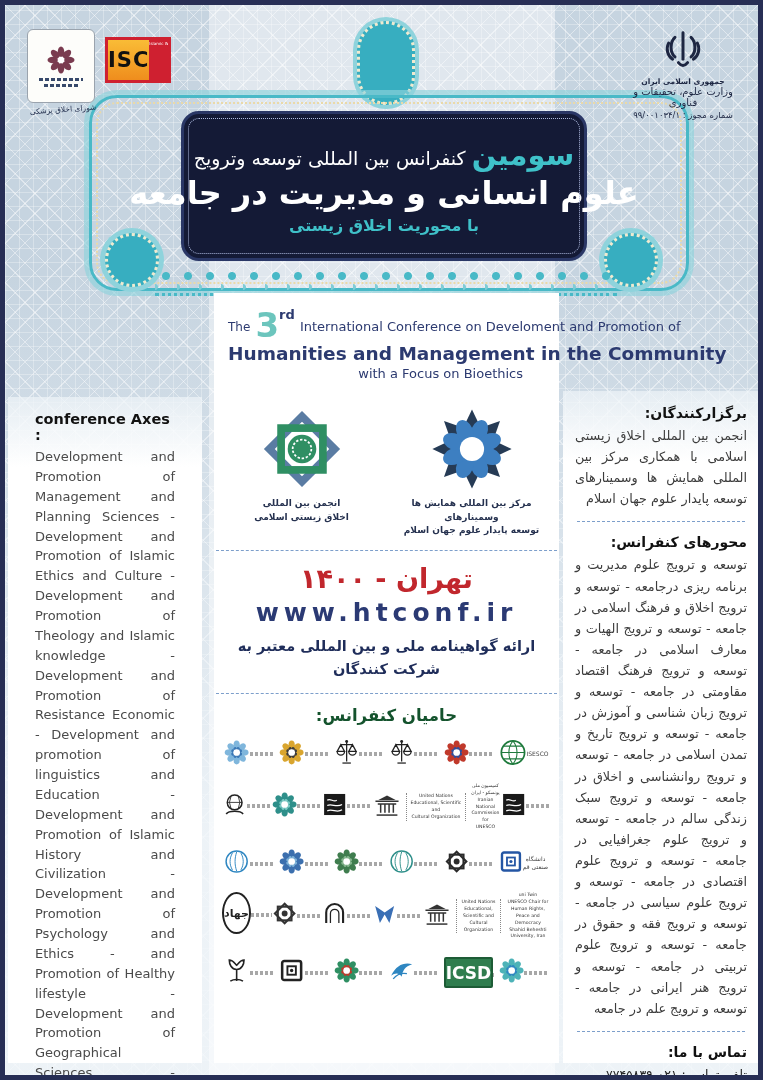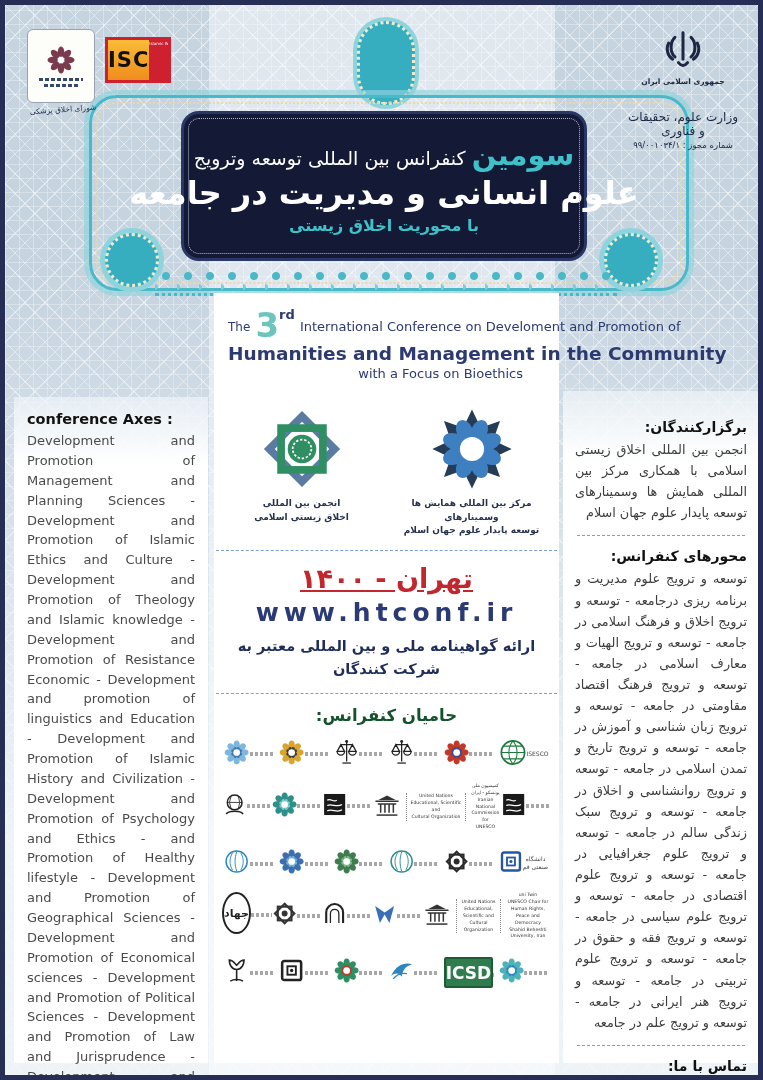--- a/index.html
+++ b/index.html
@@ -18,43 +18,43 @@
   
   .univ-box{position:absolute;left:22px;top:24px;width:66px;height:72px;background:#fdfdfa;border:1px solid #9aa3ad;border-radius:6px;display:flex;flex-direction:column;align-items:center;justify-content:center;gap:3px;}
   .univ-squig{width:44px;height:3px;background:repeating-linear-gradient(90deg,#37496b 0 4px,transparent 4px 6px);}
   .univ-caption{position:absolute;left:8px;top:100px;width:100px;font-size:7.5px;color:#25314f;transform:rotate(-4deg);text-align:center;}
   .isc-box{position:absolute;left:100px;top:32px;width:66px;height:46px;border:3px solid #cf2030;background:linear-gradient(180deg,#f9bc36,#ef8d1d);display:flex;flex-direction:row;box-sizing:border-box;}
   .isc-label{flex:1;display:flex;align-items:center;justify-content:center;font-size:21px;font-weight:bold;color:#111;letter-spacing:1px;}
   .isc-strip{background:#cf2030;color:#fff;font-size:4px;text-align:center;line-height:7px;white-space:nowrap;overflow:hidden;}
   .emblem-wrap{position:absolute;right:16px;top:22px;width:118px;text-align:center;color:#1d2642;}
   .emblem-wrap svg{width:46px;height:46px;}
   .emb-l1{font-size:7.5px;font-weight:bold;}
-  .emb-l2{font-size:12px;margin-top:24px;}
+  .emb-l2{font-size:10px;}
   .emb-l3{font-size:8.5px;margin-top:2px;}
 
   
   .med-frame{position:absolute;left:84px;top:90px;width:594px;height:190px;border:3px solid #49b9c7;border-radius:28px;box-shadow:0 0 0 5px rgba(143,211,220,.65);outline:2px dotted #ead9a8;outline-offset:-9px;}
   .med-crest{position:absolute;left:352px;top:16px;width:58px;height:84px;background:#37aec0;border-radius:29px;border:3px dotted #f0ead0;box-shadow:0 0 0 4px #8fd3dc;box-sizing:border-box;}
   .med-knob{position:absolute;width:54px;height:54px;border-radius:50%;background:#37aec0;border:3px dotted #f0ead0;box-shadow:0 0 0 5px #8fd3dc;box-sizing:border-box;}
   .med-knob.left{left:100px;top:228px;}
   .med-knob.right{right:100px;top:228px;}
   .med-band{position:absolute;left:150px;top:262px;width:462px;height:26px;
     background-image:radial-gradient(circle 3.5px at 11px 9px,#49b9c7 3.5px,transparent 4.5px),radial-gradient(circle 2.5px at 0px 20px,#7fccd6 2.5px,transparent 3.5px);
     background-size:22px 26px;border-bottom:3px dotted #49b9c7;}
   .banner{position:absolute;left:176px;top:106px;width:406px;height:150px;background:#141a36;border-radius:18px;border:3px solid #2a3766;box-sizing:border-box;outline:1.5px dotted #aebadf;outline-offset:-8px;display:flex;flex-direction:column;align-items:center;justify-content:center;}
   .b-line1{color:#fff;font-size:19px;white-space:nowrap;}
   .b-line1 .hl{color:#3fc1c9;font-size:29px;font-weight:bold;}
   .b-line2{color:#fff;font-size:32px;font-weight:bold;margin-top:2px;white-space:nowrap;}
   .b-line3{color:#3fc1c9;font-size:16px;font-weight:bold;margin-top:4px;}
 
   
   .panel{position:absolute;bottom:12px;box-sizing:border-box;background:linear-gradient(180deg,rgba(238,244,248,.7),#fff 70px);}
-  .panel-left{left:9px;top:392px;width:194px;padding:14px 13px;}
+  .panel-left{left:3px;top:392px;width:194px;padding:14px 27px;}
   .panel-center{left:209px;top:288px;width:345px;background:#fff;padding:0;}
-  .panel-right{left:558px;top:386px;width:196px;padding:28px 12px;}
+  .panel-right{left:558px;top:386px;width:196px;padding:14px 12px;}
   .h-en{font-size:14.5px;font-weight:bold;color:#111;margin-bottom:4px;}
   .body-en{font-size:13px;color:#4a4a4a;text-align:justify;line-height:1.53;}
   .h-fa{font-size:14px;font-weight:bold;color:#111;margin-bottom:4px;}
   .body-fa{font-size:12.8px;color:#3c3c3c;text-align:justify;line-height:1.65;}
   .dashes{border-top:1.6px dashed #7d9fcb;margin:12px 2px;}
 
   
   .eng-title{padding:14px 14px 0;color:#2c3a70;}
   .et-l1{white-space:nowrap;}
   .et-the{font-size:12px;vertical-align:6px;}
@@ -63,21 +63,21 @@
   .et-rest{font-size:13px;vertical-align:6px;}
   .et-l2{font-size:18.5px;font-weight:bold;margin-top:1px;text-align:center;white-space:nowrap;}
   .et-l3{font-size:13px;text-align:right;padding-right:22px;margin-top:2px;}
 
   
   .org-logos{display:flex;justify-content:center;gap:32px;margin-top:24px;}
   .org-logo{width:138px;text-align:center;}
   .org-logo svg{width:88px;height:88px;}
   .org-cap{font-size:9px;font-weight:bold;color:#25314f;line-height:1.5;}
 
-  .city{font-size:27px;font-weight:bold;color:#c1272d;text-align:center;margin-top:0;text-decoration:underline;}
+  .city{font-size:27px;font-weight:bold;color:#c1272d;text-align:center;margin-top:0;}
   .site{font-size:25px;font-weight:bold;color:#2b3a74;text-align:center;letter-spacing:5px;margin-top:4px;}
   .cert{font-size:14.5px;font-weight:bold;color:#1f2d5a;text-align:center;line-height:1.6;margin-top:8px;}
   .sp-heading{font-size:16.5px;font-weight:bold;color:#14532d;text-align:center;margin-top:2px;}
 
   
   .sponsors{padding:6px 8px 0;}
   .sp-row{display:flex;justify-content:space-around;align-items:flex-start;margin-bottom:9px;}
   .sp-cell{display:flex;flex-direction:row;align-items:center;width:50px;}
   .sp-mark{width:43px;height:43px;display:flex;align-items:center;justify-content:center;}
   .sp-mark svg{width:100%;height:100%;}

